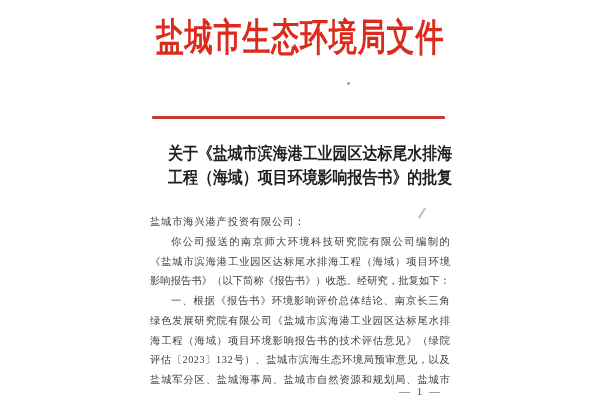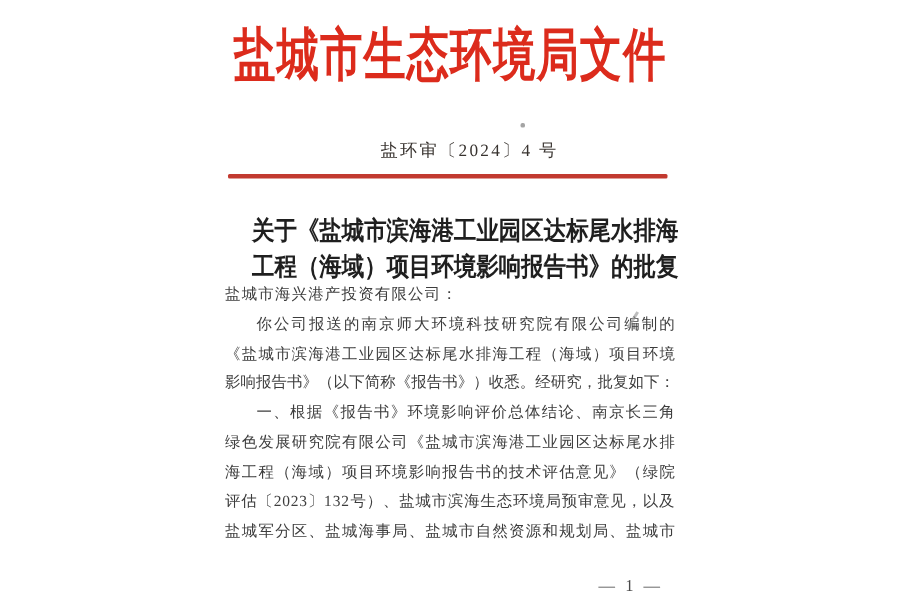--- a/index.html
+++ b/index.html
@@ -26,21 +26,21 @@
     background:#c23a30;border-radius:1px;
   }
   .title{
     position:absolute;top:142px;left:150px;width:300px;
     text-align:center;font-weight:bold;color:#1f1f1f;
     font-size:17px;line-height:23.5px;white-space:nowrap;
   }
   .title .tline{transform:scaleX(0.88);transform-origin:50% 50%;}
 
   .docbody{
-    position:absolute;top:187px;left:150px;width:300px;
+    position:absolute;top:212px;left:150px;width:300px;
     font-size:10.3px;color:#3d3d3d;
   }
   .line{height:19.75px;line-height:19.75px;white-space:nowrap;}
   .jline{display:flex;justify-content:space-between;align-items:center;}
   .indent{padding-left:21px;}
   .salute{letter-spacing:0.8px;}
 
   .pagenum{
     position:absolute;top:385px;left:399px;
     font-size:11px;letter-spacing:2px;color:#4a4a4a;white-space:nowrap;
@@ -55,21 +55,20 @@
     background:#8d8d8d;border-radius:50%;opacity:.8;
   }
 </style>
 </head>
 <body>
 
 <div class="page">
 
   <div class="letterhead">盐城市生态环境局文件</div>
 
-  <div class="docnum">盐环审〔2024〕4 号</div>
 
   <div class="redline"></div>
 
   <div class="title">
     <div class="tline">关于《盐城市滨海港工业园区达标尾水排海</div>
     <div class="tline">工程（海域）项目环境影响报告书》的批复</div>
   </div>
 
   <div class="docbody">
     <div class="line salute">盐城市海兴港产投资有限公司：</div>

